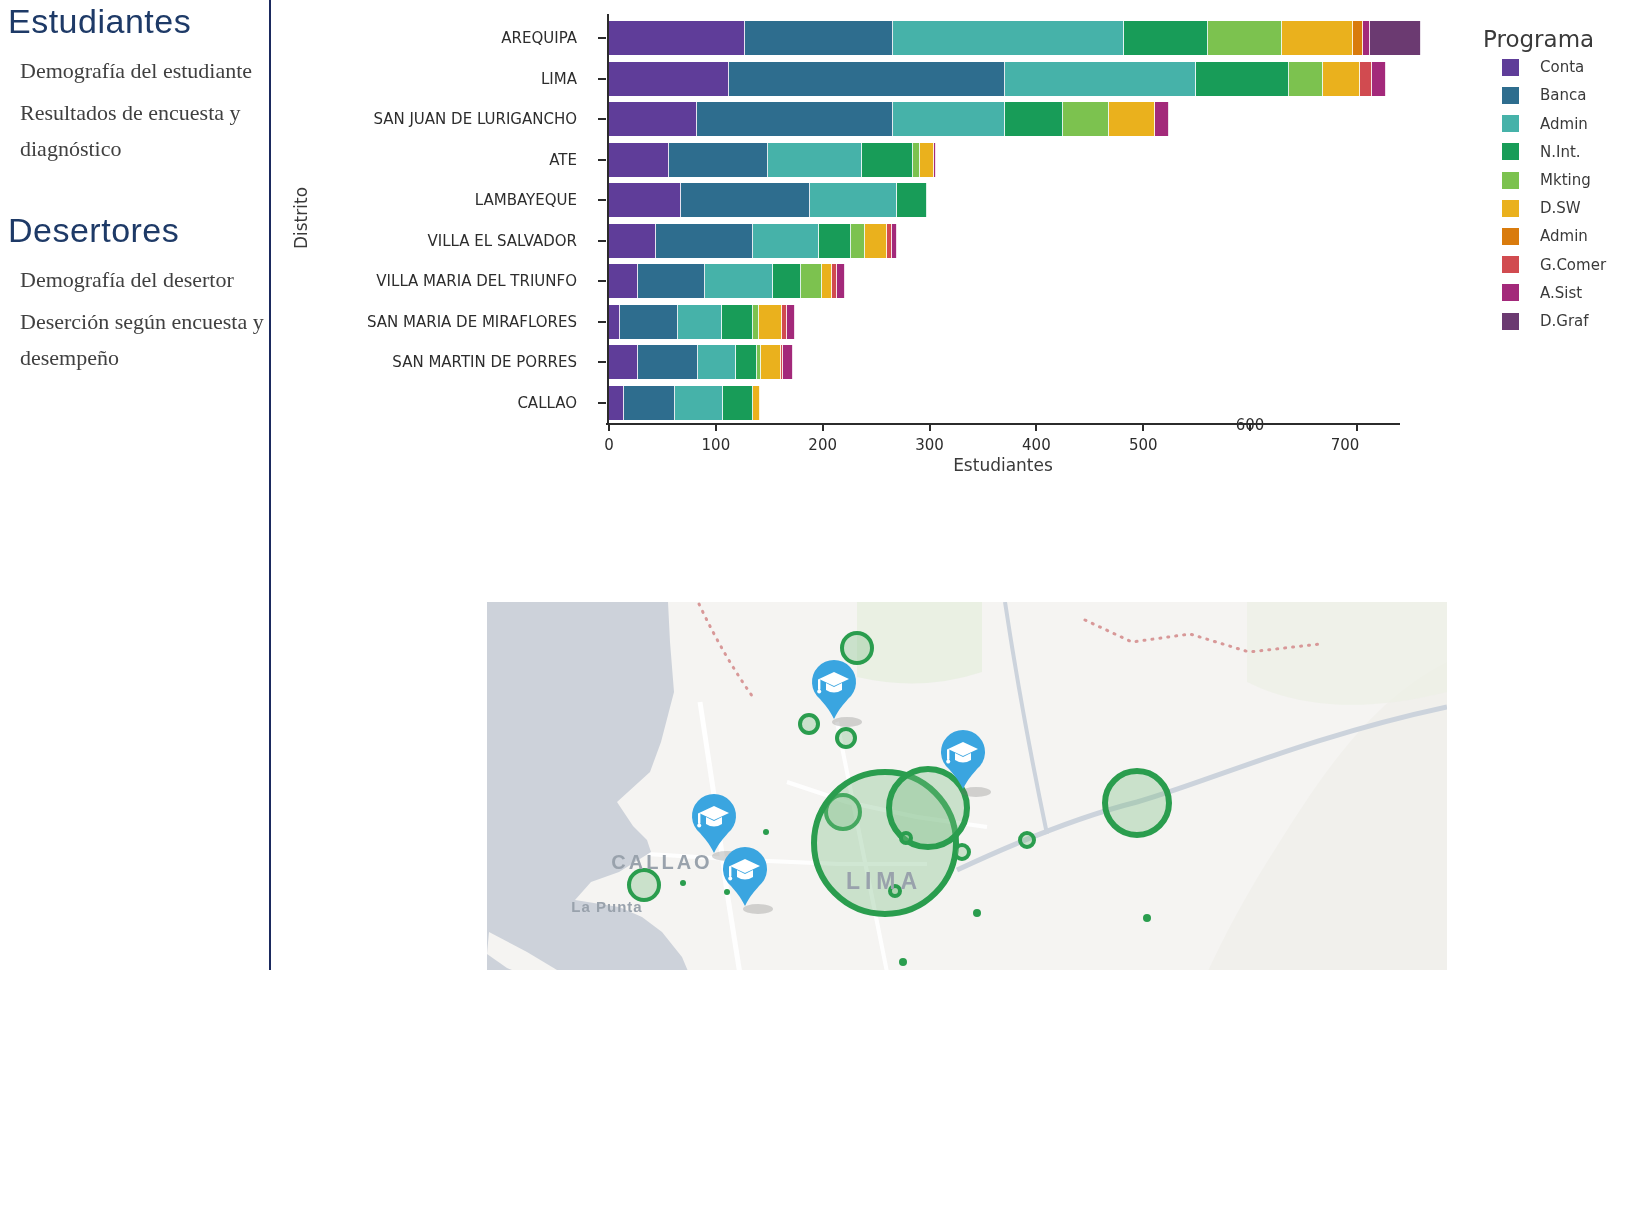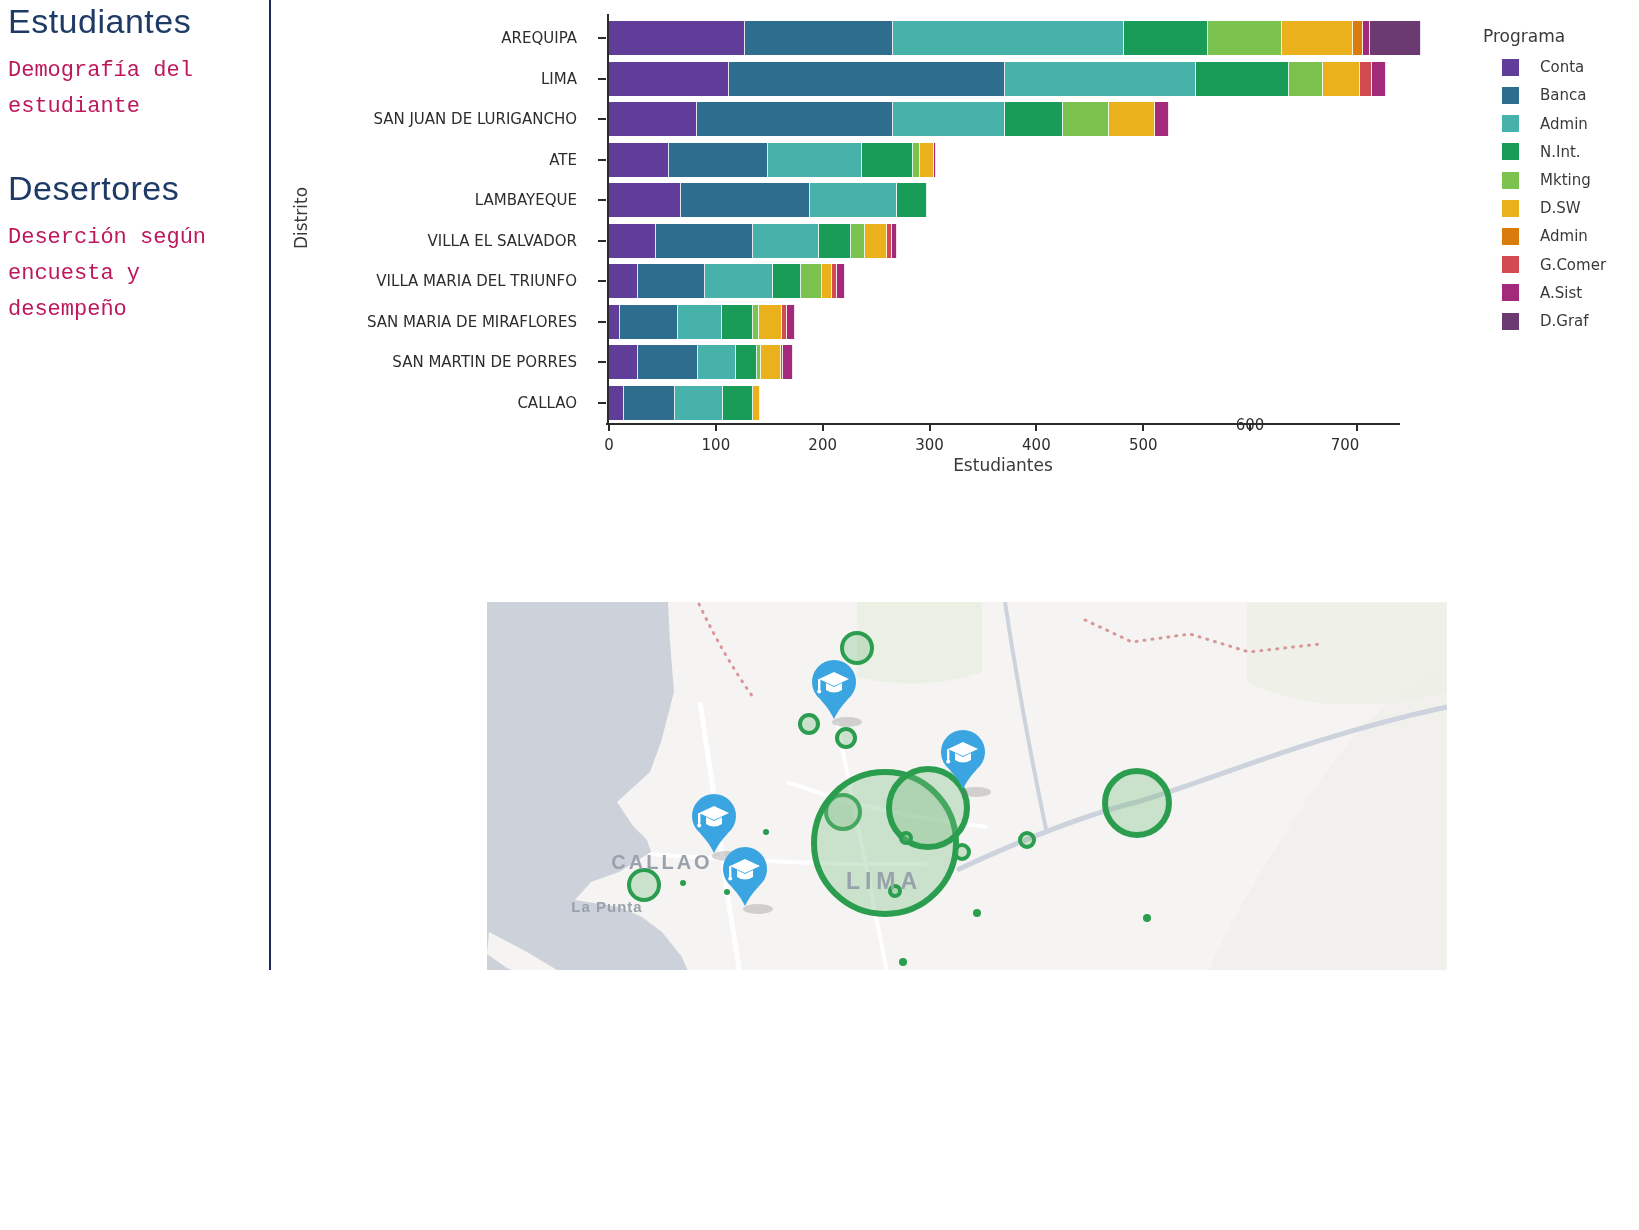--- a/index.html
+++ b/index.html
@@ -2,56 +2,58 @@
 <html><head>
 <meta charset="utf-8">
 <style>
   html,body{margin:0;padding:0;background:#fff;}
   .page{position:relative;width:1639px;height:970px;background:#fff;overflow:hidden;
         font-family:"DejaVu Sans",sans-serif;}
   
   .sidebar{position:absolute;left:8px;top:2px;width:252px;}
   .side-title{font-family:"Liberation Sans",sans-serif;font-weight:500;font-size:34px;
               color:#1e3a67;margin:0 0 12px 0;letter-spacing:.5px;}
-  .side-link{display:block;font-family:Liberation Mono, monospace;font-size:22px;line-height:36px;
-             color:#be185d;text-decoration:none;margin:0 0 6px 0;width:244px;}
+  .side-link{display:block;font-family:Liberation Serif, serif;font-size:22px;line-height:36px;
+             color:#404040;text-decoration:none;margin:0 0 6px 12px;width:244px;}
   .side-sec2{margin-top:44px;}
   .v-divider{position:absolute;left:269px;top:0;width:2px;height:1230px;background:#1b2a5e;}
   
   .chart{position:absolute;left:0;top:0;width:1639px;height:500px;}
   .ylab{position:absolute;left:327px;width:250px;text-align:right;font-size:15px;color:#2d2d2d;}
   .ytick{position:absolute;width:8px;height:2px;background:#2b2b2b;}
   .bar{position:absolute;height:34px;display:flex;}
   .seg{height:100%;box-shadow:inset -1px 0 0 rgba(255,255,255,.85);}
   .spine{position:absolute;background:#2b2b2b;}
   .xtickmark{position:absolute;width:2px;height:7px;background:#2b2b2b;}
   .xticklab{position:absolute;width:60px;text-align:center;font-size:15px;color:#2d2d2d;}
   .axis-title{position:absolute;font-size:17px;color:#3a3a3a;text-align:center;}
-  .legend-title{position:absolute;left:1483px;top:26px;font-size:17px;color:#3a3a3a;}
+  .legend-title{position:absolute;left:1483px;top:26px;font-size:23px;color:#3a3a3a;}
   .leg-row{position:absolute;left:1502px;display:flex;align-items:center;cursor:pointer;}
   .leg-swatch{width:17px;height:17px;flex:0 0 17px;}
   .leg-label{margin-left:21px;font-size:15px;color:#3a3a3a;white-space:nowrap;}
   
   .map-title{position:absolute;left:300px;top:521px;width:1080px;text-align:center;margin:0;
              font-family:"Liberation Sans",sans-serif;font-weight:500;font-size:26px;color:#24336e;}
   .map-box{position:absolute;left:487px;top:602px;width:960px;height:628px;cursor:pointer;}
   svg text.maplab{font-family:"Liberation Sans",sans-serif;font-weight:bold;fill:#99a2ac;}
 </style>
 </head>
 <body>
 
 <div class="page">
 
   <aside class="sidebar">
     <div>
       <h1 class="side-title">Estudiantes</h1>
       <a class="side-link" href="#">Demografía del estudiante</a>
+      <a class="side-link" href="#">Resultados de encuesta y diagnóstico</a>
     </div>
     <div class="side-sec2">
       <h1 class="side-title">Desertores</h1>
+      <a class="side-link" href="#">Demografía del desertor</a>
       <a class="side-link" href="#">Deserción según encuesta y desempeño</a>
     </div>
   </aside>
   <div class="v-divider"></div>
 
   <div class="chart" id="chart">
     <div class="spine" style="left:607px;top:14px;width:2px;height:411px"></div>
     <div class="spine" style="left:606px;top:423px;width:794px;height:2px"></div>
     <div class="axis-title" style="left:853px;top:455px;width:300px">Estudiantes</div>
     <div class="axis-title" style="left:241px;top:208px;width:120px;transform:rotate(-90deg)">Distrito</div>

